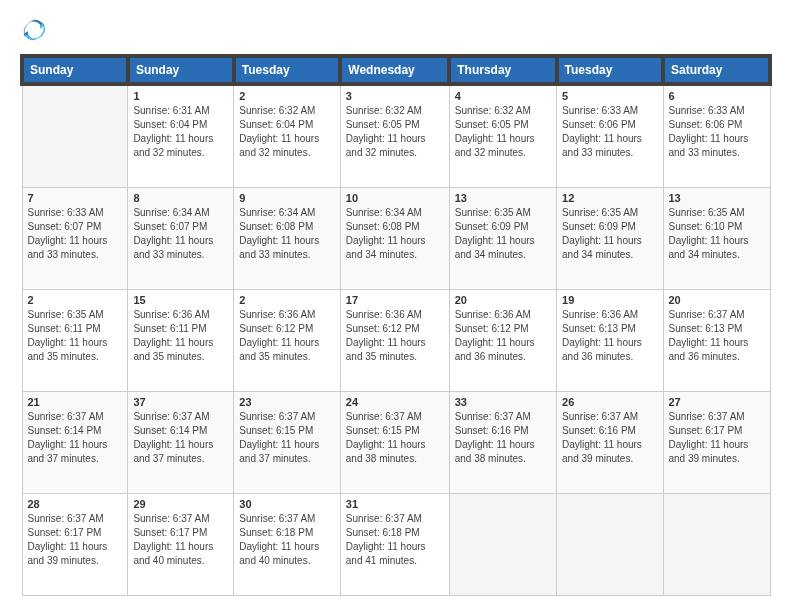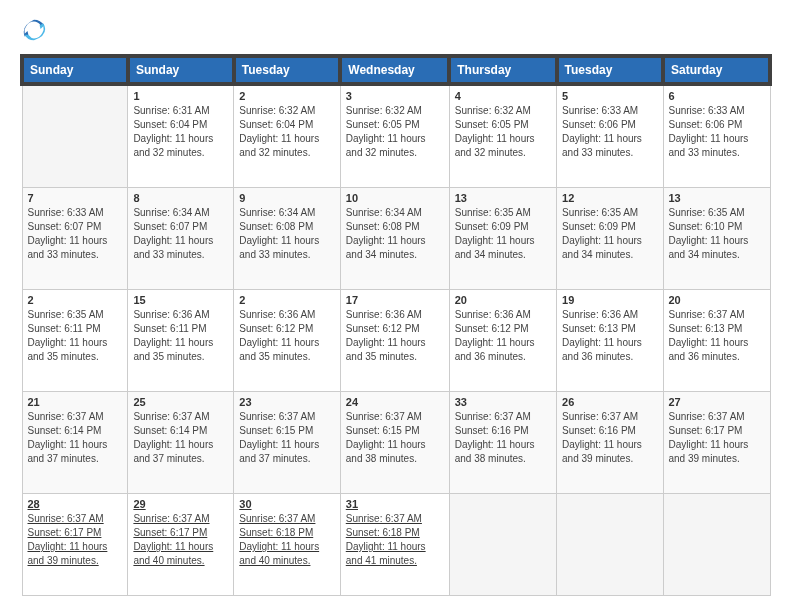--- a/index.html
+++ b/index.html
@@ -98,21 +98,20 @@
       line-height: 1.4;
     }
     td.empty {
       background: #f5f5f5 !important;
     }
     .row-week td {
       height: 72px;
     }
     .row-week5 td {
       height: 60px;
-      text-decoration: underline;
     }
   </style>
 </head>
 <body>
 
 <div class="page">
   <div class="header">
     <div class="logo">
       <svg class="logo-icon" viewBox="0 0 30 30" xmlns="http://www.w3.org/2000/svg">
         <path d="M15 4 Q22 4 26 10 L22 10 Q19 6 15 6 Q9 6 6 12 Q4 15 5 19 L8 16 L9 20 L5 22 Q4 20 4 17 Q4 9 15 4Z" fill="#2a6db5"></path>
@@ -228,21 +227,21 @@
             <span class="day-number">20</span>
             <div class="day-info">Sunrise: 6:37 AM<br>Sunset: 6:13 PM<br>Daylight: 11 hours<br>and 36 minutes.</div>
           </td>
         </tr>
         <tr class="row-week">
           <td>
             <span class="day-number">21</span>
             <div class="day-info">Sunrise: 6:37 AM<br>Sunset: 6:14 PM<br>Daylight: 11 hours<br>and 37 minutes.</div>
           </td>
           <td>
-            <span class="day-number">25</span>
+            <span class="day-number">37</span>
             <div class="day-info">Sunrise: 6:37 AM<br>Sunset: 6:14 PM<br>Daylight: 11 hours<br>and 37 minutes.</div>
           </td>
           <td>
             <span class="day-number">23</span>
             <div class="day-info">Sunrise: 6:37 AM<br>Sunset: 6:15 PM<br>Daylight: 11 hours<br>and 37 minutes.</div>
           </td>
           <td>
             <span class="day-number">24</span>
             <div class="day-info">Sunrise: 6:37 AM<br>Sunset: 6:15 PM<br>Daylight: 11 hours<br>and 38 minutes.</div>
           </td>

